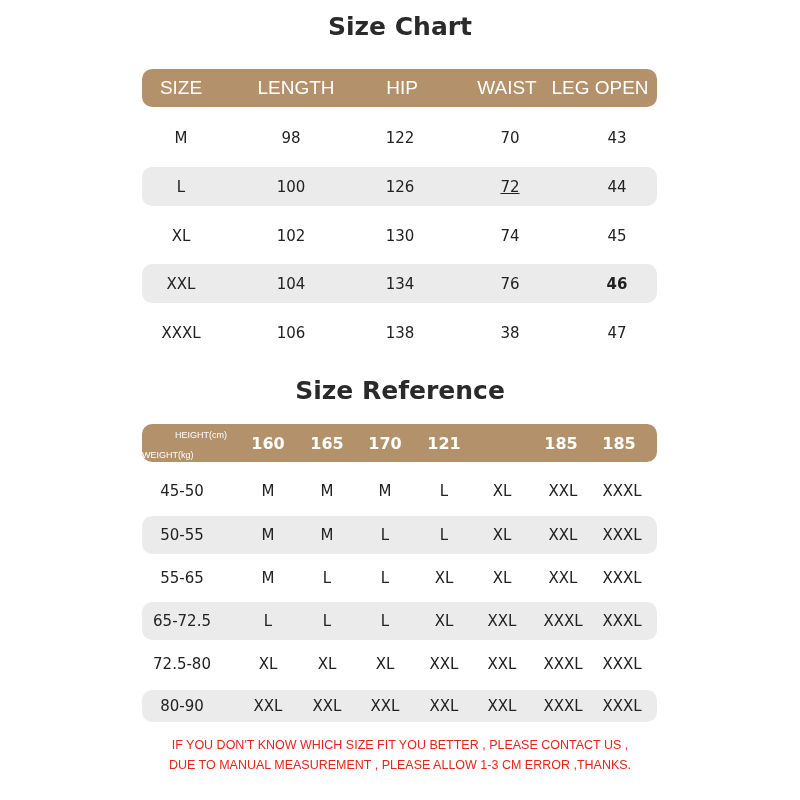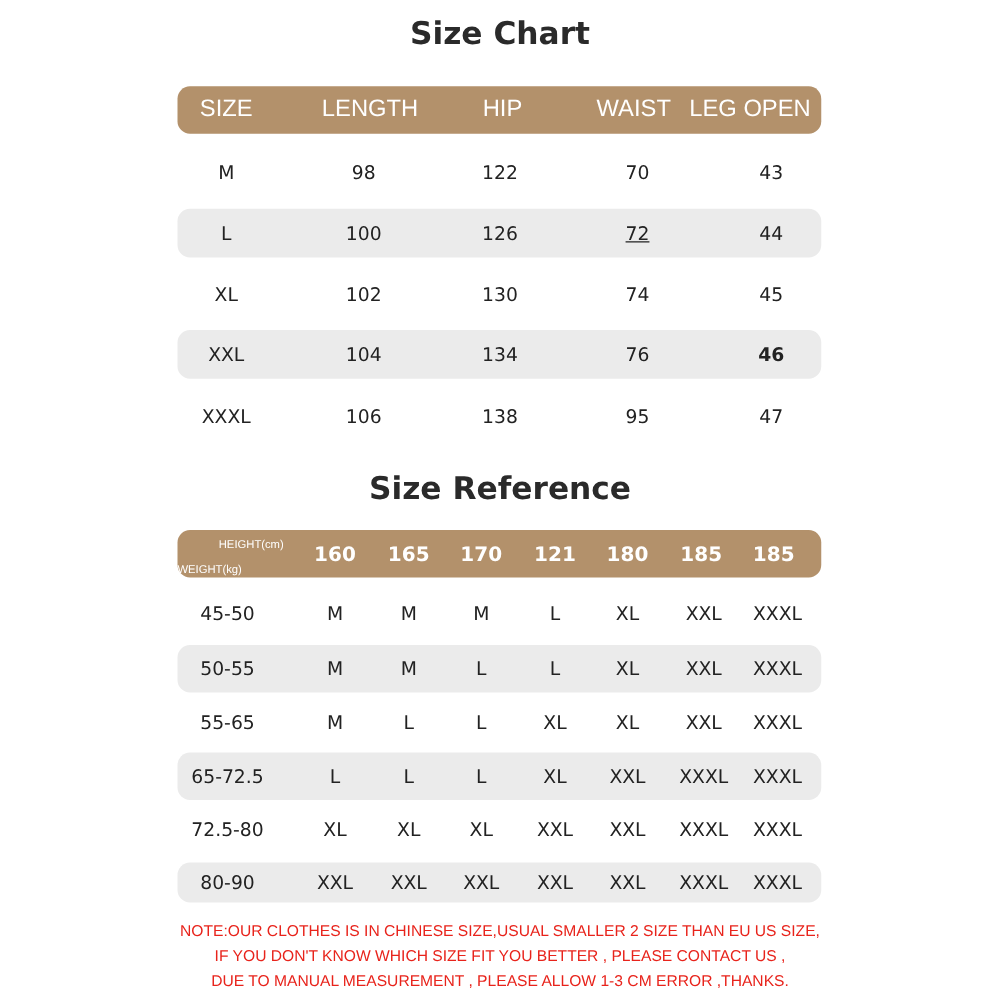--- a/index.html
+++ b/index.html
@@ -55,36 +55,36 @@
     <span class="cell" style="left:39px;">XXL</span>
     <span class="cell" style="left:149px;">104</span>
     <span class="cell" style="left:258px;">134</span>
     <span class="cell" style="left:368px;">76</span>
     <span class="cell" style="left:475px;font-weight:bold;">46</span>
   </div>
   <div class="bar" style="top:313px;height:39px;">
     <span class="cell" style="left:39px;">XXXL</span>
     <span class="cell" style="left:149px;text-align:center;">106</span>
     <span class="cell" style="left:258px;">138</span>
-    <span class="cell" style="left:368px;">95</span>
+    <span class="cell" style="left:368px;">38</span>
     <span class="cell" style="left:475px;">47</span>
   </div>
 </div>
 
 <div class="title" style="top:376px;">Size Reference</div>
 
 <div class="t2">
   <div class="bar hdr" style="top:424px;height:38px;">
     <span class="hlab" style="left:33px;top:6px;">HEIGHT(cm)</span>
     <span class="hlab" style="left:0px;top:26px;">WEIGHT(kg)</span>
     <span class="cell" style="left:126px;">160</span>
     <span class="cell" style="left:185px;">165</span>
     <span class="cell" style="left:243px;">170</span>
     <span class="cell" style="left:302px;">121</span>
-    <span class="cell" style="left:360px;">180</span>
+    <span class="cell" style="left:340px;margin-top:28px;">180</span>
     <span class="cell" style="left:419px;">185</span>
     <span class="cell" style="left:477px;">185</span>
   </div>
 
   <div class="bar" style="top:472px;height:38px;">
     <span class="cell" style="left:40px;">45-50</span>
     <span class="cell" style="left:126px;">M</span>
     <span class="cell" style="left:185px;">M</span>
     <span class="cell" style="left:243px;">M</span>
     <span class="cell" style="left:302px;">L</span>
@@ -138,16 +138,15 @@
     <span class="cell" style="left:185px;">XXL</span>
     <span class="cell" style="left:243px;">XXL</span>
     <span class="cell" style="left:302px;">XXL</span>
     <span class="cell" style="left:360px;">XXL</span>
     <span class="cell" style="left:421px;">XXXL</span>
     <span class="cell" style="left:480px;">XXXL</span>
   </div>
 </div>
 
 <div class="note">
-  <div>NOTE:OUR CLOTHES IS IN CHINESE SIZE,USUAL SMALLER 2 SIZE THAN EU US SIZE,</div>
   <div>IF YOU DON'T KNOW WHICH SIZE FIT YOU BETTER , PLEASE CONTACT US ,</div>
   <div>DUE TO MANUAL MEASUREMENT , PLEASE ALLOW 1-3 CM ERROR ,THANKS.</div>
 </div>
 
 </body></html>

